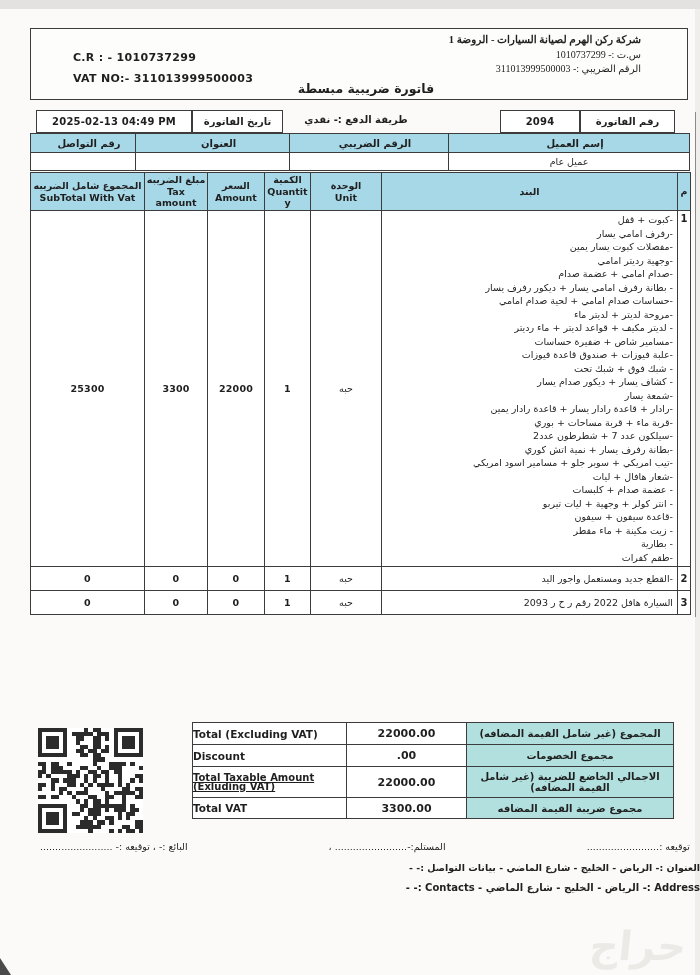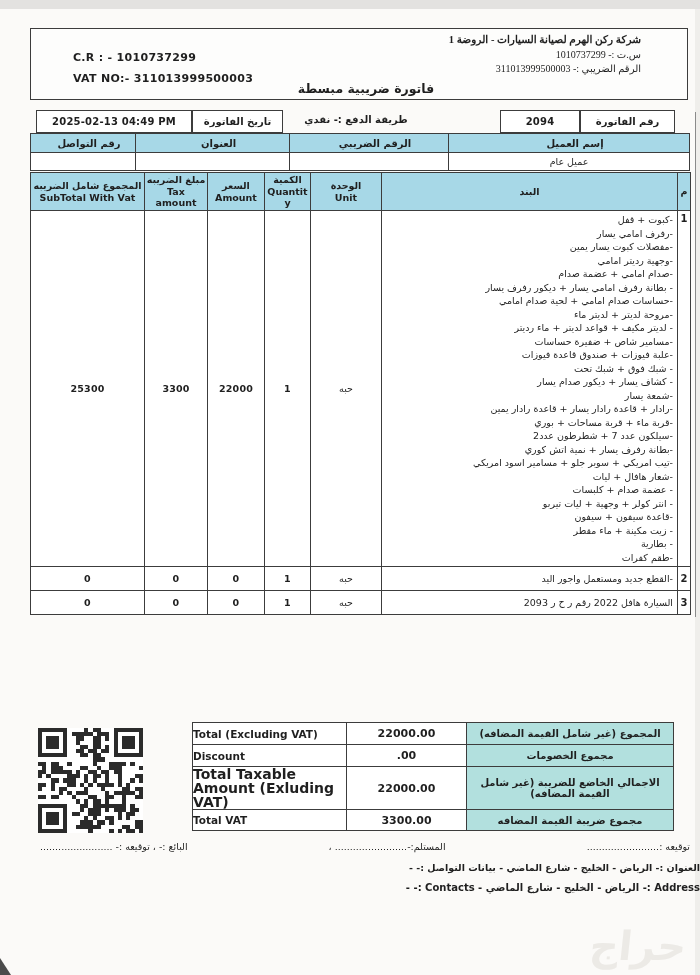--- a/index.html
+++ b/index.html
@@ -57,21 +57,21 @@
   .item-line { font-size:9.5px; line-height:13.5px; white-space:nowrap; direction:rtl; }
   .num { font-weight:600; font-size:10.5px; letter-spacing:0.2px; }
   .row-tall  td { height:353px; }
   .row-short td { height:24px; }
   .row-short td.cell-no { vertical-align:middle; padding-top:0; }
   .row-short td.cell-desc { vertical-align:middle; }
   
   .totals-table { position:absolute; left:192px; top:722px; width:481px; direction:ltr; }
   .totals-table td { background:#fff; }
   .totals-table td.t-en { font-size:10.5px; font-weight:bold; line-height:12px; }
-  .totals-table td.t-en.small { font-size:14px; line-height:14px; }
+  .totals-table td.t-en.small { font-size:10px; line-height:9px;text-decoration:underline; }
   .totals-table td.t-val { text-align:center; font-size:11px; font-weight:bold; }
   .totals-table td.t-ar { background:#b2e0de; text-align:center; font-size:10px; font-weight:600; direction:rtl;margin-top:48px; }
   
   #qr-wrap { position:absolute; left:38px; top:728px; width:105px; height:105px; }
   
   .sig-row { position:absolute; left:40px; top:841px; width:650px; display:flex;
              flex-direction:row-reverse; justify-content:space-between;
              font-size:9.5px; direction:rtl; }
   .addr { position:absolute; left:0; width:700px; text-align:right; font-size:9.5px;
           font-weight:600; direction:rtl; }

